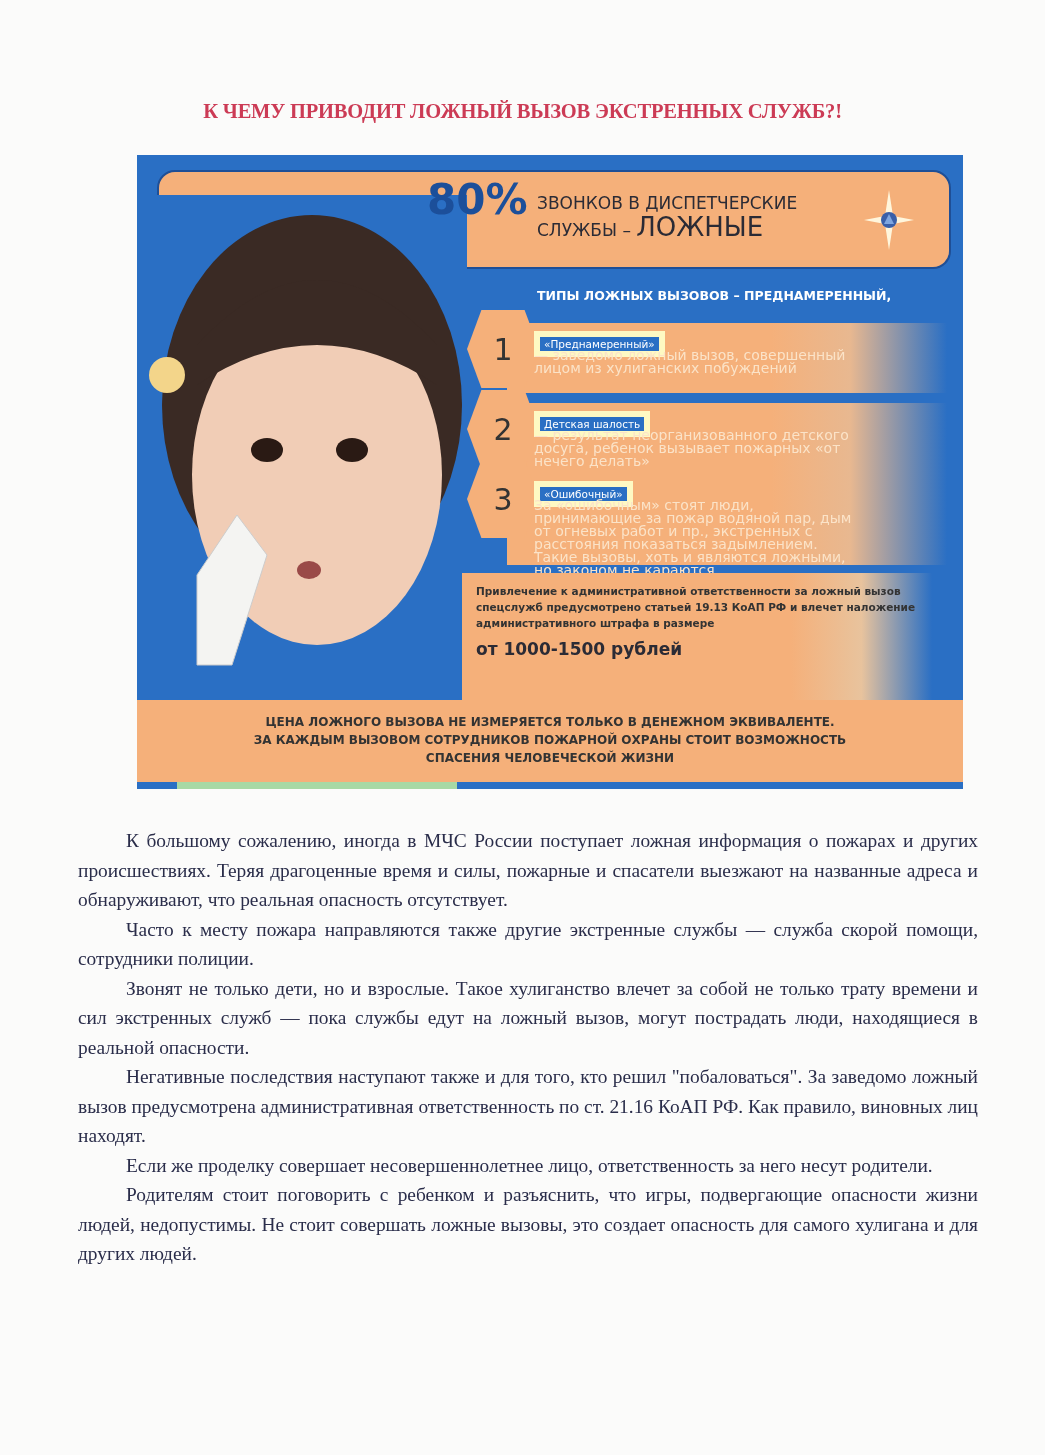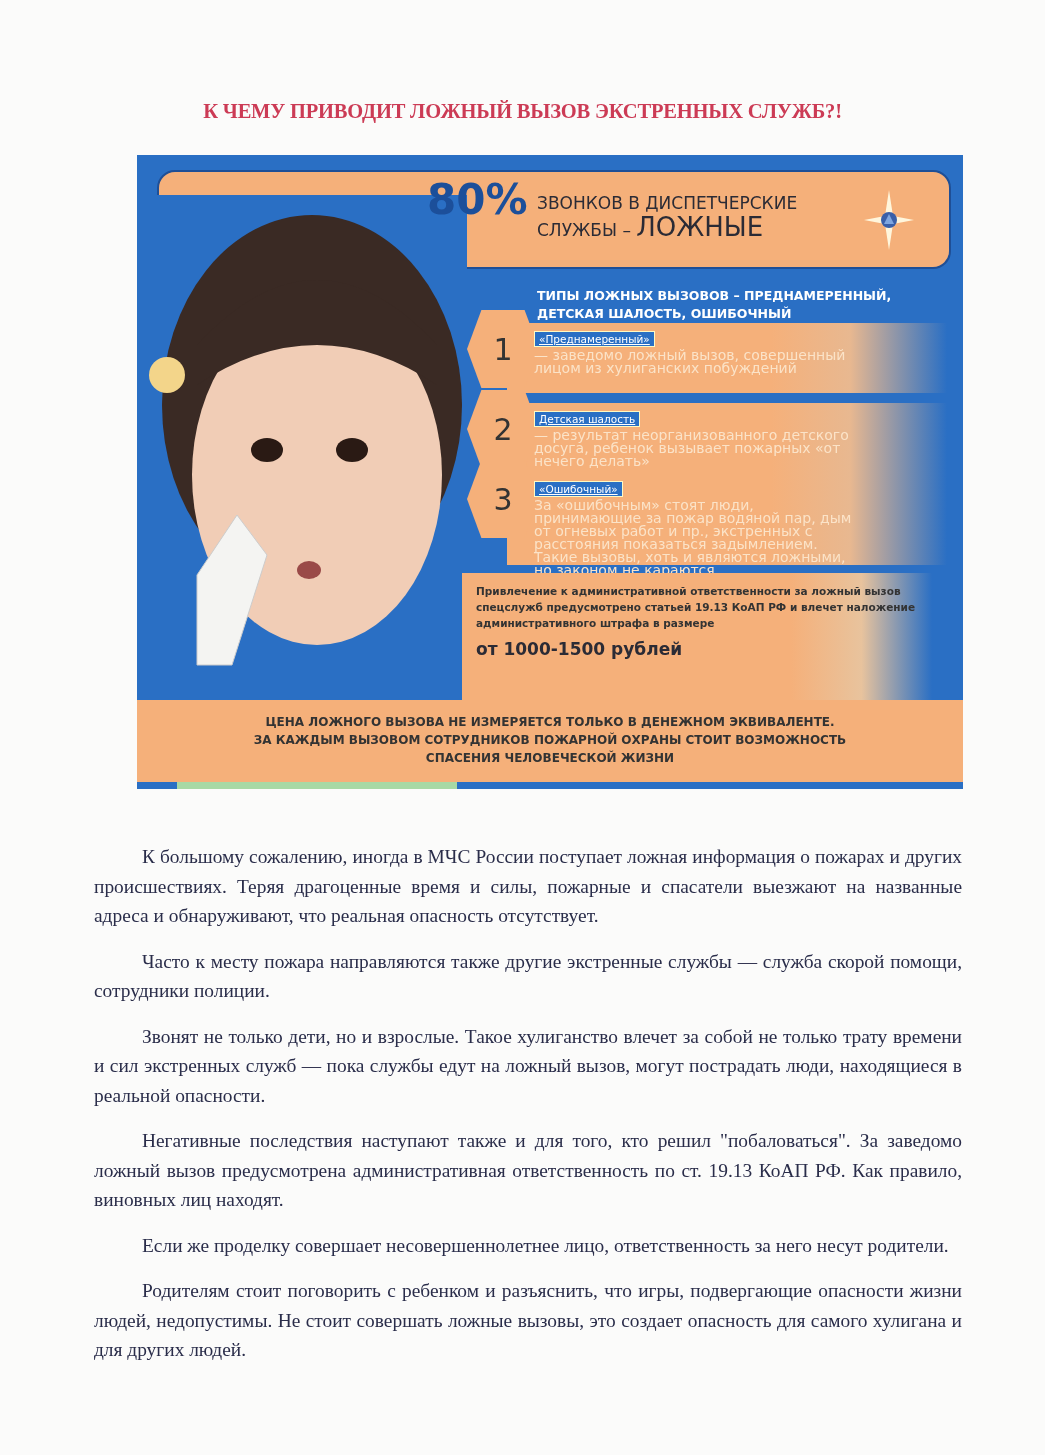--- a/index.html
+++ b/index.html
@@ -9,29 +9,29 @@
   .kid{position:absolute;left:0;top:40px;width:330px;height:600px;}
   .headbox{position:absolute;left:20px;top:15px;width:790px;height:95px;background:#f5b07a;border-radius:18px;border:2px solid #1f4f96;}
   .pct{position:absolute;left:290px;top:20px;font-family:"DejaVu Sans",sans-serif;font-weight:bold;font-size:42px;color:#1c4f9a;}
   .headtxt{position:absolute;left:400px;top:36px;font-family:"DejaVu Sans",sans-serif;font-weight:normal;font-size:17px;color:#2b2b35;line-height:24px;}
   .headtxt .big{font-size:26px;}
   .star{position:absolute;left:727px;top:35px;width:50px;height:60px;}
   .types{position:absolute;left:400px;top:132px;font-family:"DejaVu Sans",sans-serif;font-weight:bold;font-size:12.5px;color:#fff;line-height:18px;}
   .row{position:absolute;left:330px;height:80px;width:470px;}
   .row .band{position:absolute;left:40px;top:8px;width:440px;height:70px;background:linear-gradient(90deg,#f5b07a 60%,#e8b890 78%,#2a6fc4 100%);}
   .row .hex{position:absolute;left:0;top:-5px;width:72px;height:78px;background:#f5b07a;clip-path:polygon(20% 0,80% 0,100% 50%,80% 100%,20% 100%,0 50%);display:flex;align-items:center;justify-content:center;font-family:"DejaVu Sans",sans-serif;font-size:30px;color:#333;}
-  .row .tag{position:absolute;left:67px;top:16px;background:#2a6fc4;color:#fff;font-family:"DejaVu Sans",sans-serif;font-size:10.5px;padding:1px 4px;border:1px solid #fef9c3;text-decoration:underline;}
+  .row .tag{position:absolute;left:67px;top:16px;background:#2a6fc4;color:#fff;font-family:"DejaVu Sans",sans-serif;font-size:10.5px;padding:1px 4px;border:6px solid #fef9c3;}
   .row .desc{position:absolute;left:67px;top:34px;width:330px;font-family:"DejaVu Sans",sans-serif;font-size:14px;color:#fbe3c8;line-height:13px;}
   .fine{position:absolute;left:325px;top:418px;width:470px;height:150px;background:linear-gradient(90deg,#f5b07a 70%,#e8c39d 85%,#2a6fc4 100%);}
   .fine .txt{position:absolute;left:14px;top:10px;font-family:"DejaVu Sans",sans-serif;font-weight:bold;font-size:10.5px;color:#333;line-height:16px;width:440px;}
   .fine .amt{position:absolute;left:14px;top:66px;font-family:"DejaVu Sans",sans-serif;font-weight:bold;font-size:17px;color:#2b2b35;}
   .bottom{position:absolute;left:0;top:545px;width:826px;height:82px;background:#f5b07a;}
   .bottom .txt{position:absolute;left:0;right:0;top:13px;text-align:center;font-family:"DejaVu Sans",sans-serif;font-weight:bold;font-size:12px;color:#333;line-height:18px;}
   .body{position:absolute;left:78px;top:826px;width:900px;font-family:"Liberation Serif",serif;font-size:19.4px;color:#2a2d4a;line-height:29.5px;text-align:justify;}
-  .body p{margin:16px;text-indent:48px;}
+  .body p{margin:0;text-indent:48px;}
 </style>
 </head>
 <body>
 
 <div class="title">К ЧЕМУ ПРИВОДИТ ЛОЖНЫЙ ВЫЗОВ ЭКСТРЕННЫХ СЛУЖБ?!</div>
 
 <div class="poster">
   <div class="headbox"></div>
   <svg class="kid" viewBox="0 0 330 600">
     <rect x="0" y="0" width="330" height="600" fill="#2a6fc4"></rect>
@@ -50,21 +50,20 @@
     <div>ЗВОНКОВ В ДИСПЕТЧЕРСКИЕ</div>
     <div><span>СЛУЖБЫ – </span><span class="big">ЛОЖНЫЕ</span></div>
   </div>
   <svg class="star" viewBox="0 0 50 60">
     <polygon points="25,0 29,26 50,30 29,34 25,60 21,34 0,30 21,26" fill="#fff6dc"></polygon>
     <circle cx="25" cy="30" r="8" fill="#3a5fa8"></circle>
     <polygon points="25,24 30,34 20,34" fill="#7fa6e0"></polygon>
   </svg>
   <div class="types">
     <div>ТИПЫ ЛОЖНЫХ ВЫЗОВОВ – ПРЕДНАМЕРЕННЫЙ,</div>
-    <div>ДЕТСКАЯ ШАЛОСТЬ, ОШИБОЧНЫЙ</div>
   </div>
 
   <div class="row" style="top:160px">
     <div class="band"></div>
     <div class="hex">1</div>
     <div class="tag">«Преднамеренный»</div>
     <div class="desc">— заведомо ложный вызов, совершенный лицом из хулиганских побуждений</div>
   </div>
   <div class="row" style="top:240px">
     <div class="band"></div>
@@ -90,16 +89,16 @@
       <div>ЗА КАЖДЫМ ВЫЗОВОМ СОТРУДНИКОВ ПОЖАРНОЙ ОХРАНЫ СТОИТ ВОЗМОЖНОСТЬ</div>
       <div>СПАСЕНИЯ ЧЕЛОВЕЧЕСКОЙ ЖИЗНИ</div>
     </div>
   </div>
 </div>
 
 <div class="body">
   <p>К большому сожалению, иногда в МЧС России поступает ложная информация о пожарах и других происшествиях. Теряя драгоценные время и силы, пожарные и спасатели выезжают на названные адреса и обнаруживают, что реальная опасность отсутствует.</p>
   <p>Часто к месту пожара направляются также другие экстренные службы — служба скорой помощи, сотрудники полиции.</p>
   <p>Звонят не только дети, но и взрослые. Такое хулиганство влечет за собой не только трату времени и сил экстренных служб — пока службы едут на ложный вызов, могут пострадать люди, находящиеся в реальной опасности.</p>
-  <p>Негативные последствия наступают также и для того, кто решил "побаловаться". За заведомо ложный вызов предусмотрена административная ответственность по ст. 19.13 КоАП РФ. Как правило, виновных лиц находят.</p>
+  <p>Негативные последствия наступают также и для того, кто решил "побаловаться". За заведомо ложный вызов предусмотрена административная ответственность по ст. 21.16 КоАП РФ. Как правило, виновных лиц находят.</p>
   <p>Если же проделку совершает несовершеннолетнее лицо, ответственность за него несут родители.</p>
   <p>Родителям стоит поговорить с ребенком и разъяснить, что игры, подвергающие опасности жизни людей, недопустимы. Не стоит совершать ложные вызовы, это создает опасность для самого хулигана и для других людей.</p>
 </div>
 
 </body></html>

